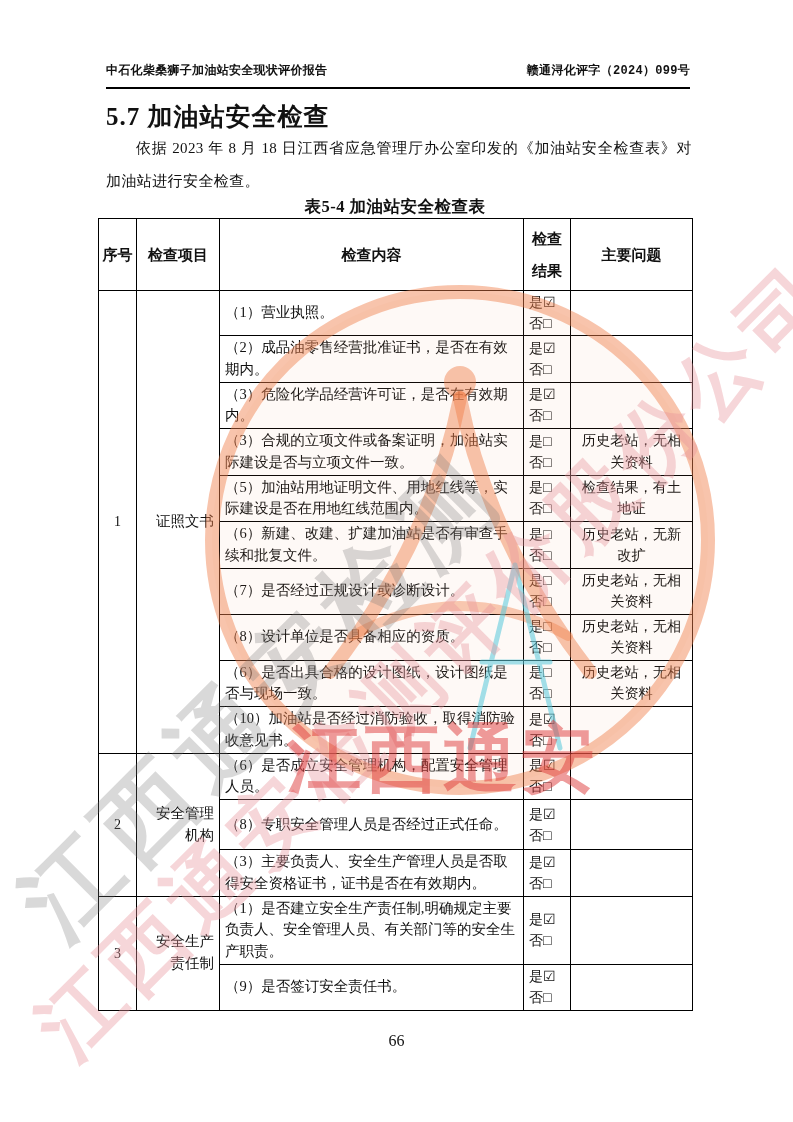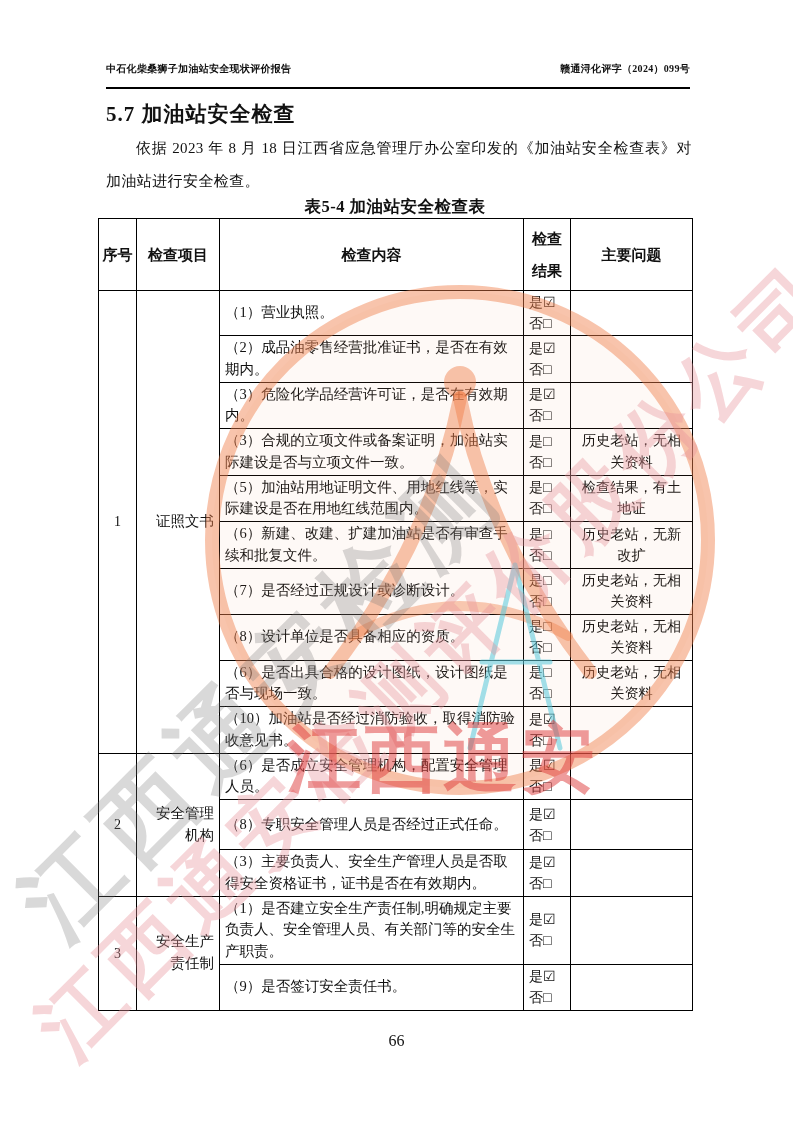--- a/index.html
+++ b/index.html
@@ -5,26 +5,26 @@
   html,body{margin:0;padding:0;background:#888;}
   .page{
     position:relative;width:793px;height:1122px;background:#ffffff;
     margin:0 auto;overflow:hidden;
     font-family:"Liberation Serif","DejaVu Serif",serif;color:#111;
   }
   
   .pg-header{
     position:absolute;left:106px;top:62px;width:584px;
     display:flex;justify-content:space-between;align-items:flex-end;
-    font-family:Liberation Serif, serif;
-    font-weight:bold;font-size:10px;letter-spacing:.3px;
+    font-family:Liberation Mono, monospace;
+    font-weight:bold;font-size:12px;letter-spacing:.3px;
   }
   .header-rule{position:absolute;left:106px;top:87px;width:584px;border-top:2px solid #000;}
   
-  .sec-title{position:absolute;left:106px;top:100px;font-weight:bold;font-size:21px;letter-spacing:1px;}
+  .sec-title{position:absolute;left:106px;top:100px;font-weight:bold;font-size:25px;letter-spacing:1px;}
   .body-par{
     position:absolute;left:106px;top:132px;width:586px;
     font-size:15px;line-height:33px;text-indent:2em;text-align:justify;
     word-break:break-all;letter-spacing:.4px;
   }
   .tbl-title{position:absolute;left:98px;top:196px;width:594px;text-align:center;
     font-weight:bold;font-size:16.5px;letter-spacing:.5px;}
   
   table.chk{
     position:absolute;left:98px;top:218px;width:594px;

